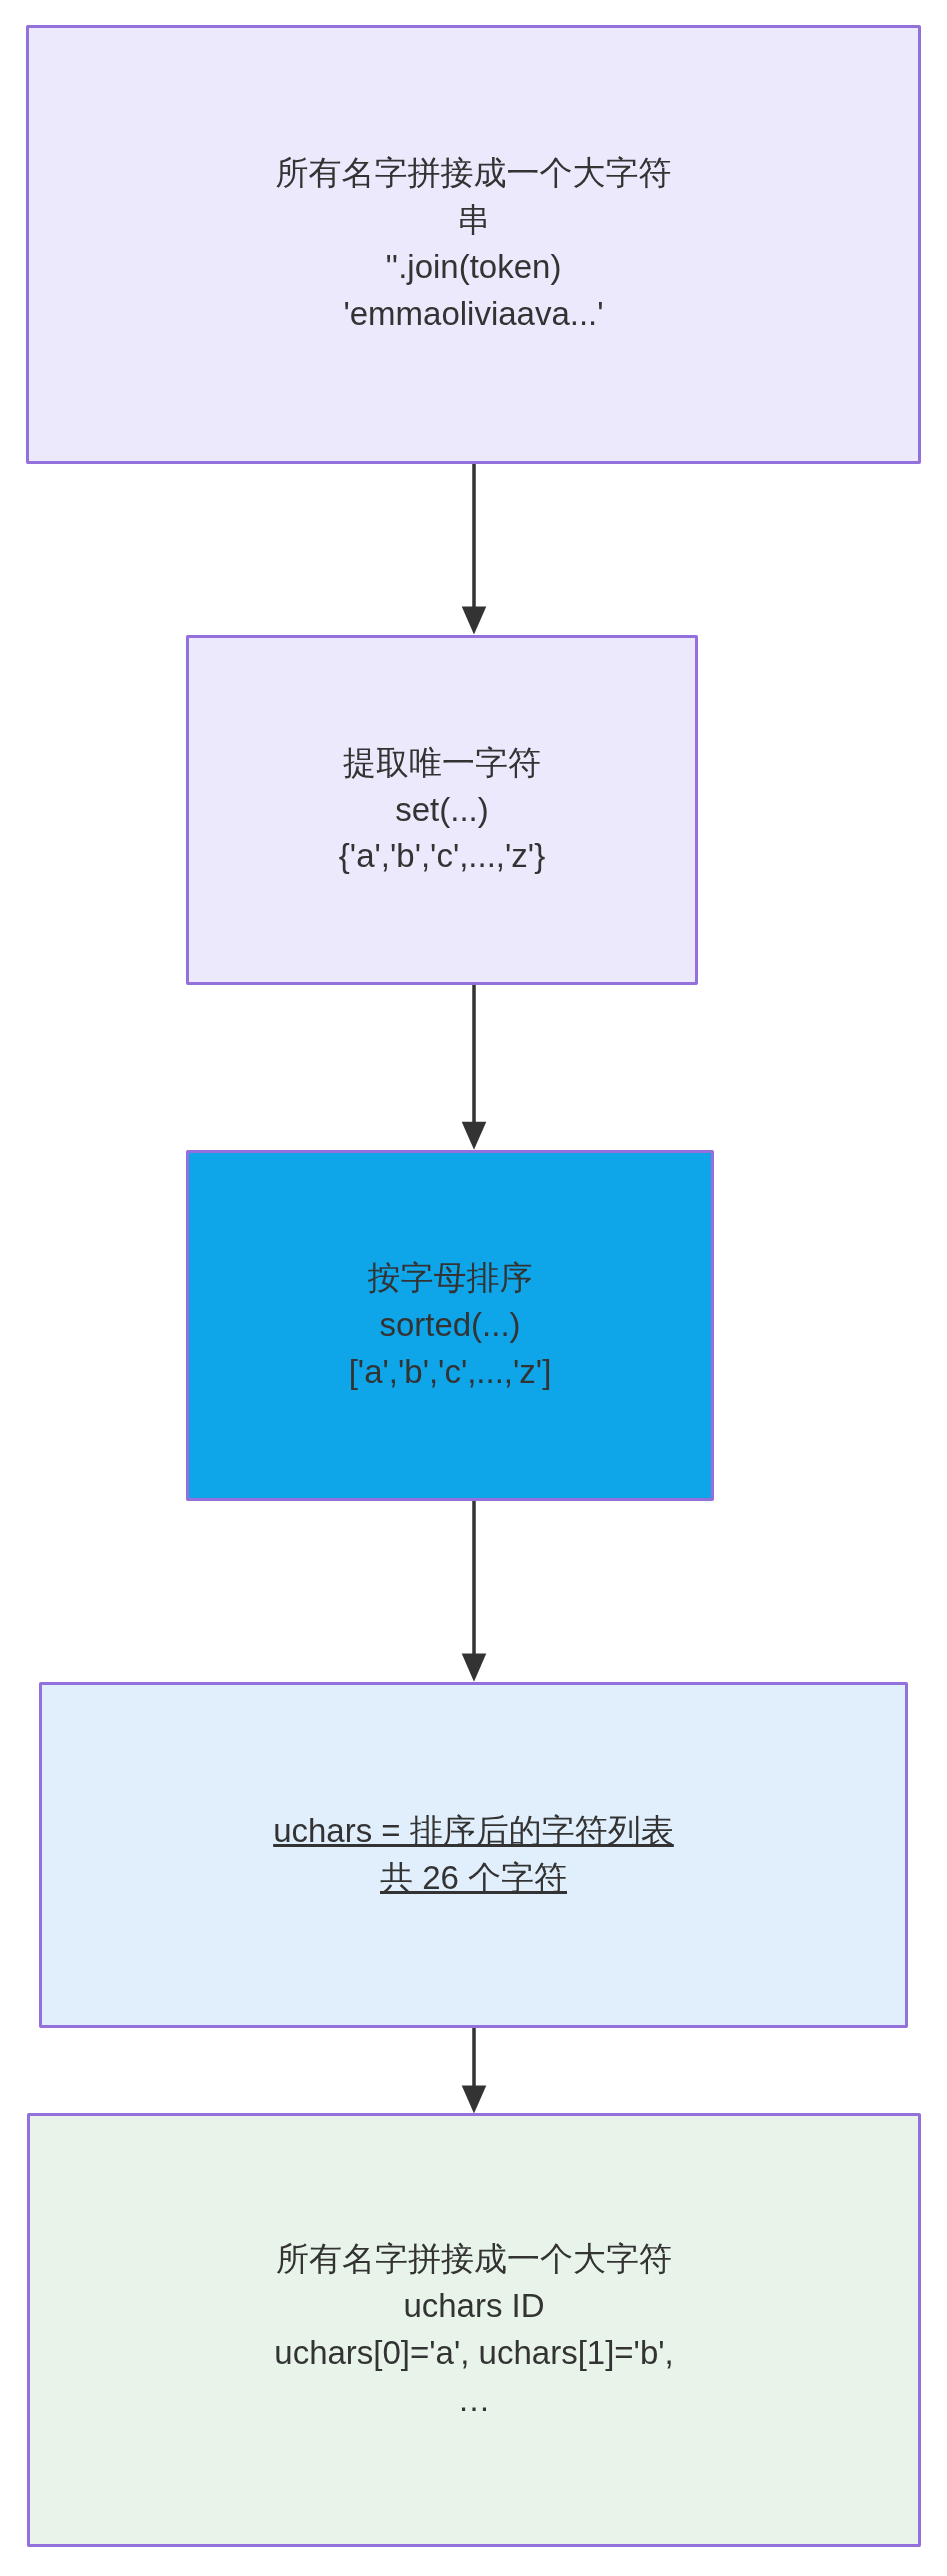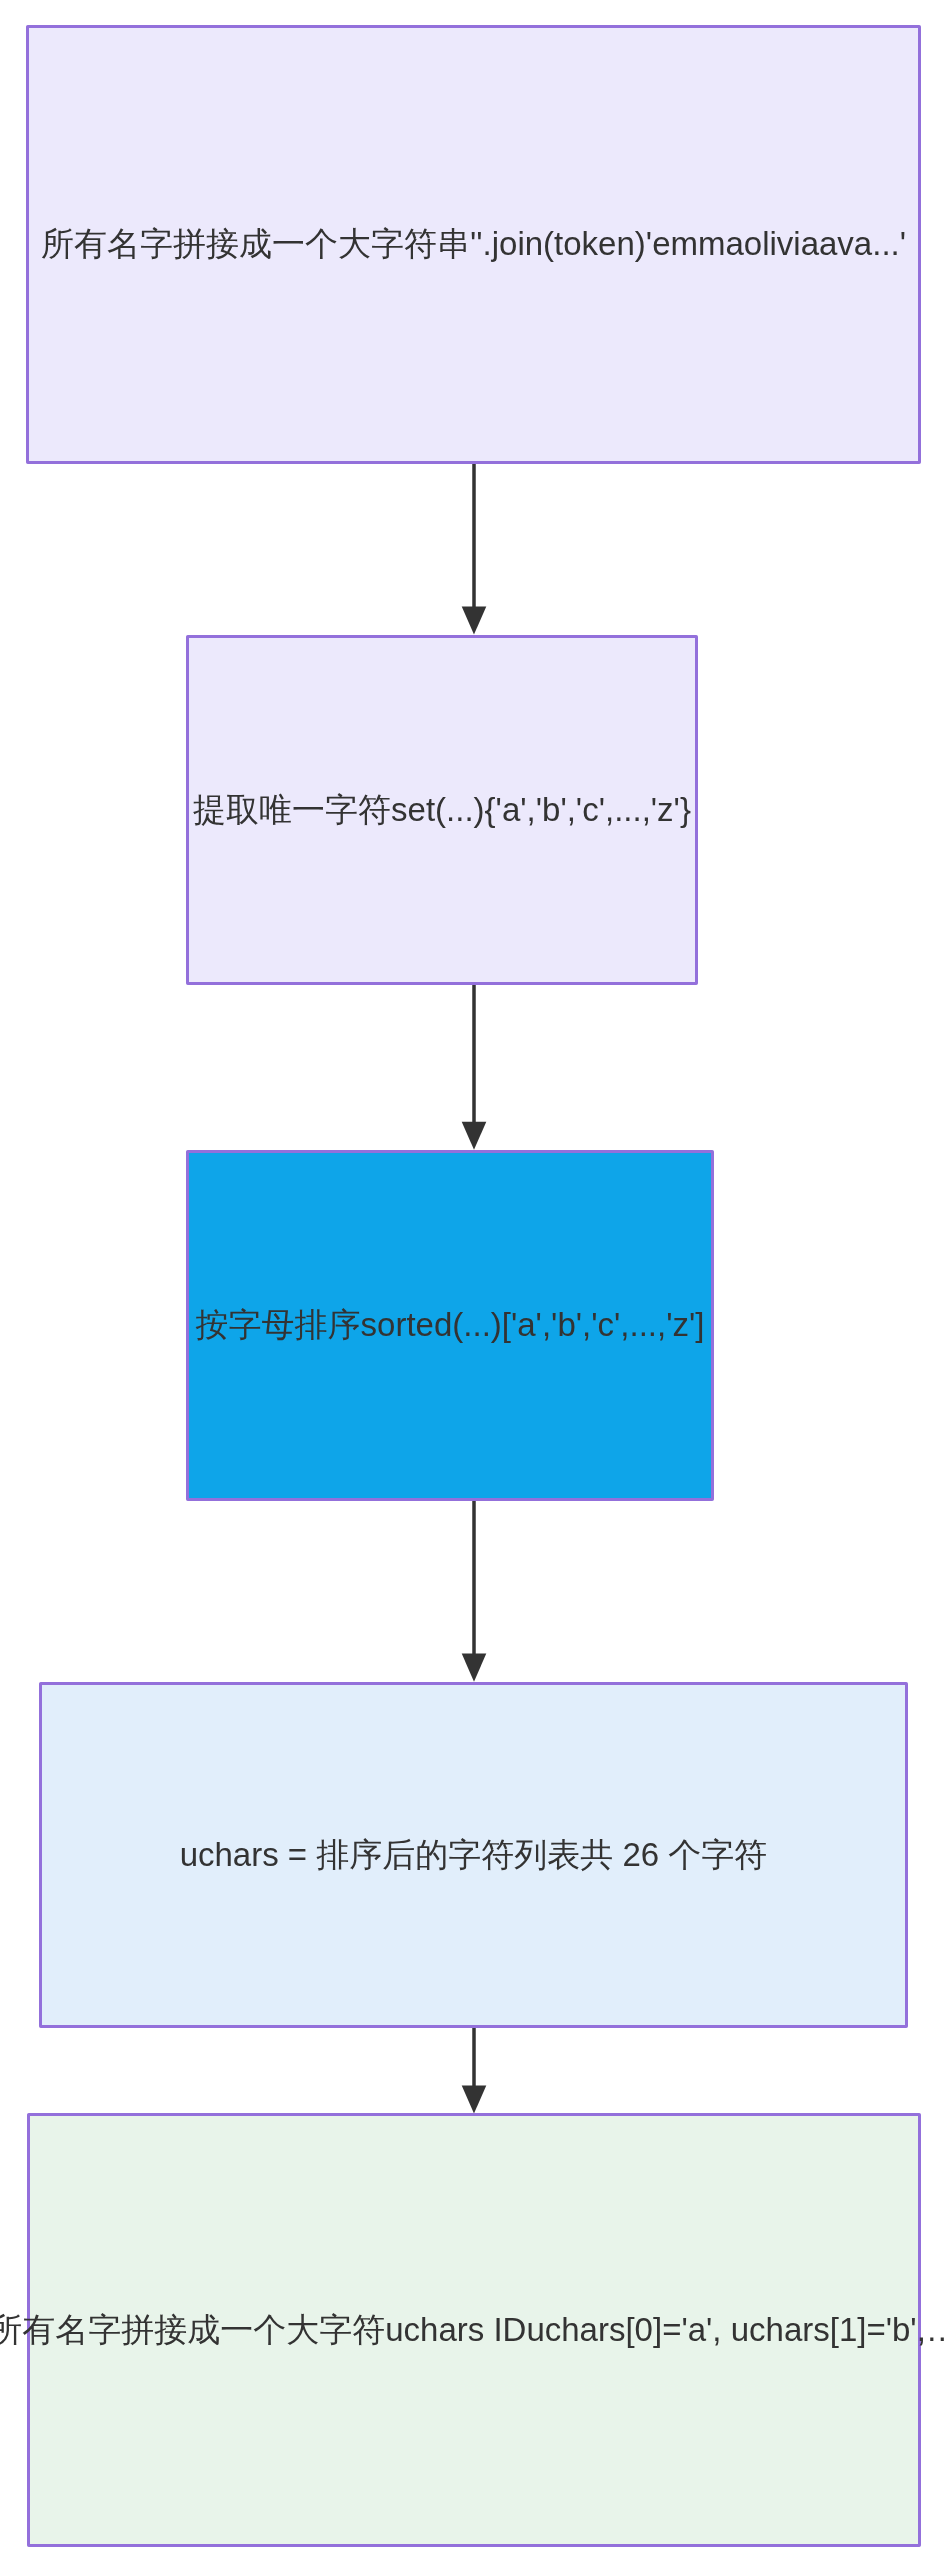--- a/index.html
+++ b/index.html
@@ -19,20 +19,21 @@
     left: 0; top: 0;
     width: 948px;
     height: 2576px;
   }
   .node {
     position: absolute;
     box-sizing: border-box;
     border: 3.5px solid #9370db;
     border-radius: 1.8px;
     display: flex;
+    flex-direction: column;
     align-items: center;
     justify-content: center;
     text-align: center;
     color: #333333;
     font-size: 33px;
     line-height: 1.42;
     padding: 8.8px 16px;
   }
   .node .line {
     display: block;
@@ -48,20 +49,21 @@
     left: 186px; top: 635px;  width: 512px;  height: 350px;
     background: #ece9fc;
   }
   #node-sorted {
     left: 186px; top: 1150px; width: 528px;  height: 351px;
     background: #0ea5e9;
   }
   #node-uchars {
     left: 39px;  top: 1682px; width: 869px;  height: 346px;
     background: #e1eefb;
+    text-decoration: underline;
   }
   #node-tokenid {
     left: 27px;  top: 2113px; width: 894px; height: 434px;
     background: #e8f4ea;
   }
 
   
   .arrow {
     position: absolute;
     left: 0; top: 0;

